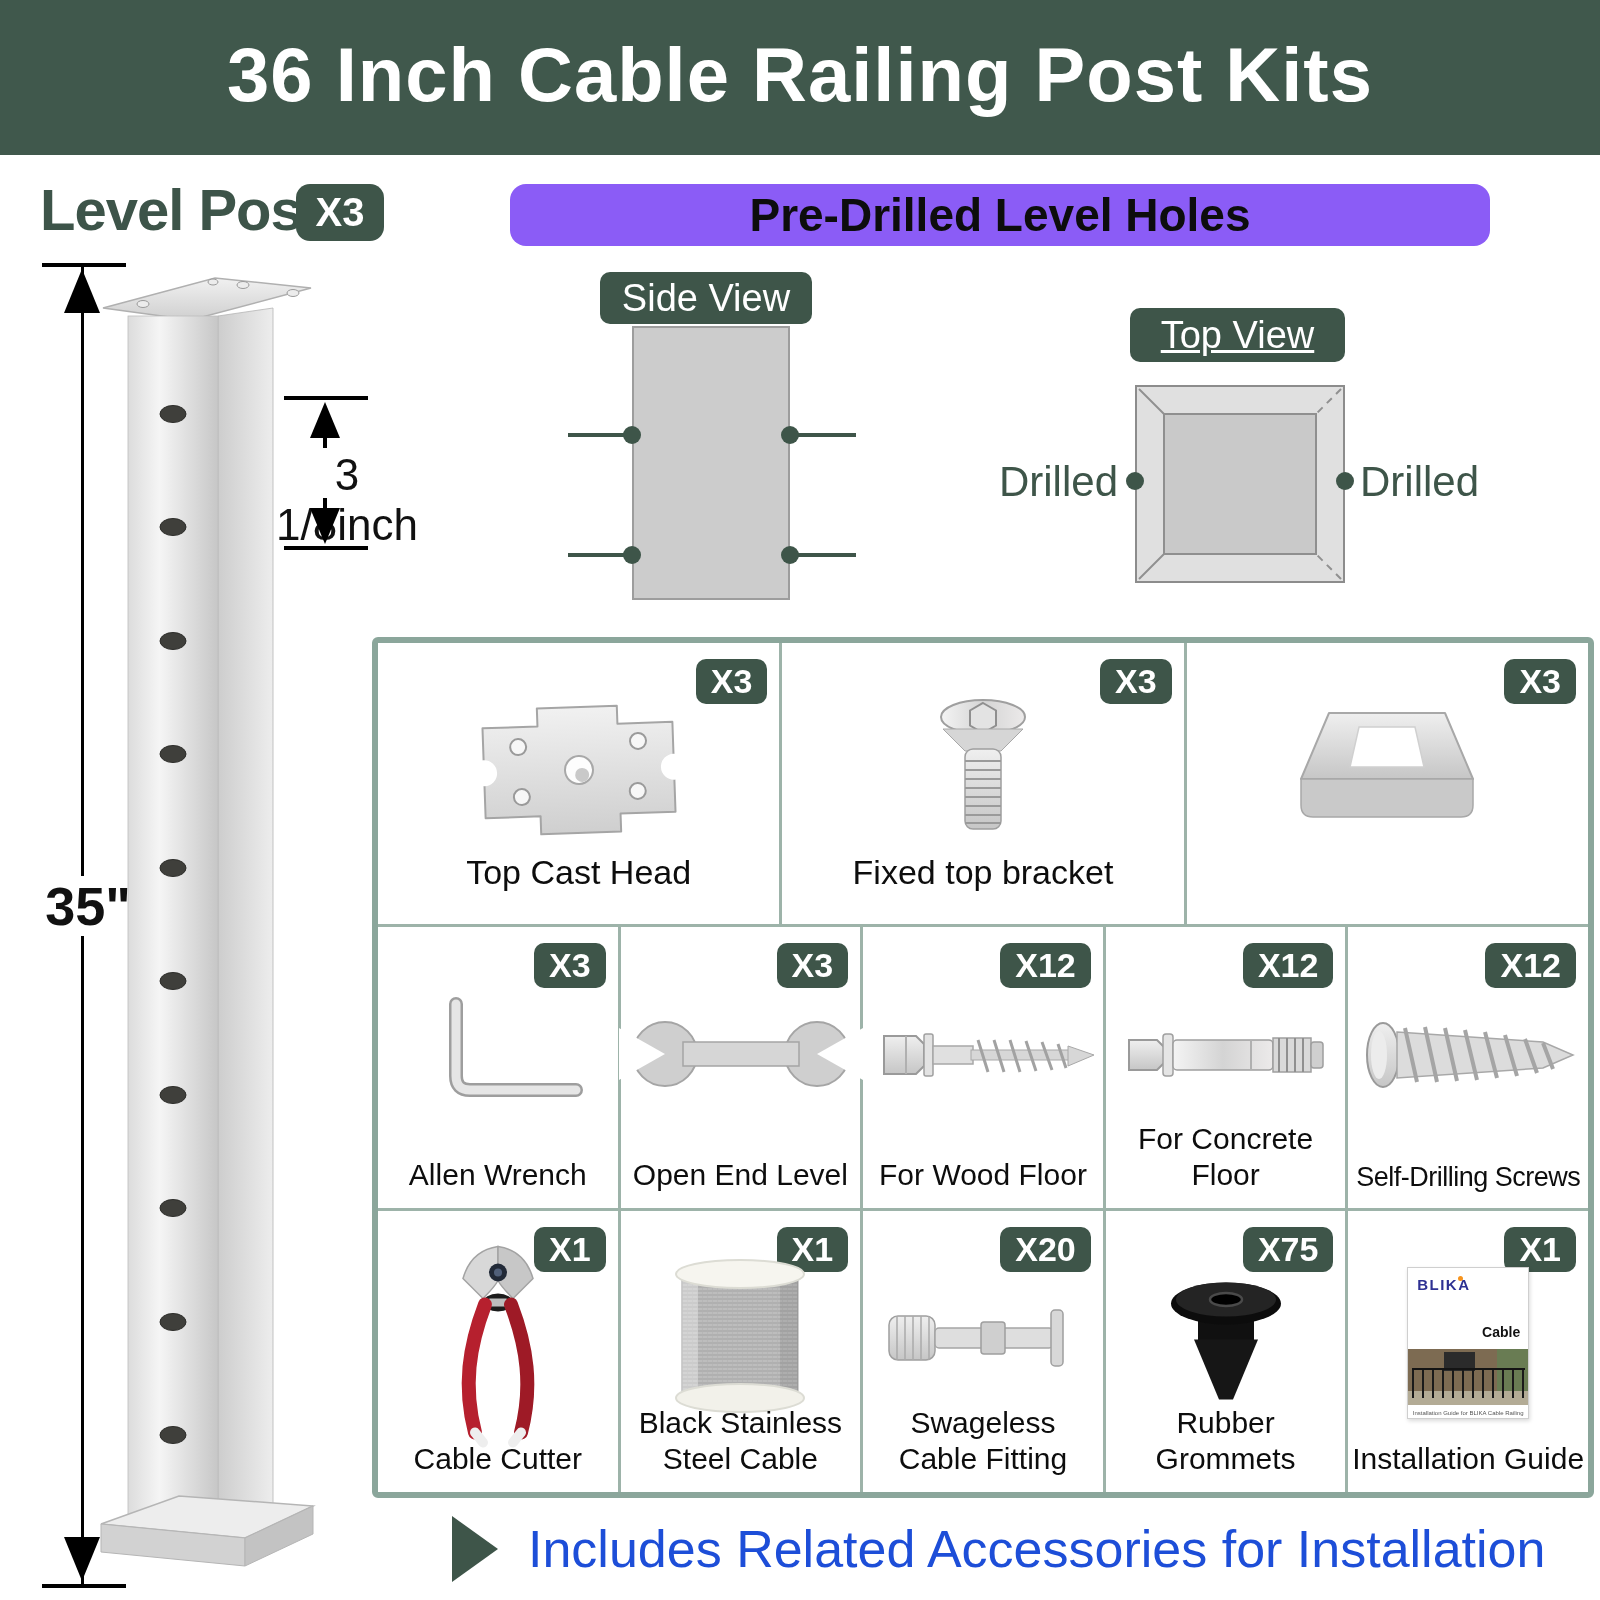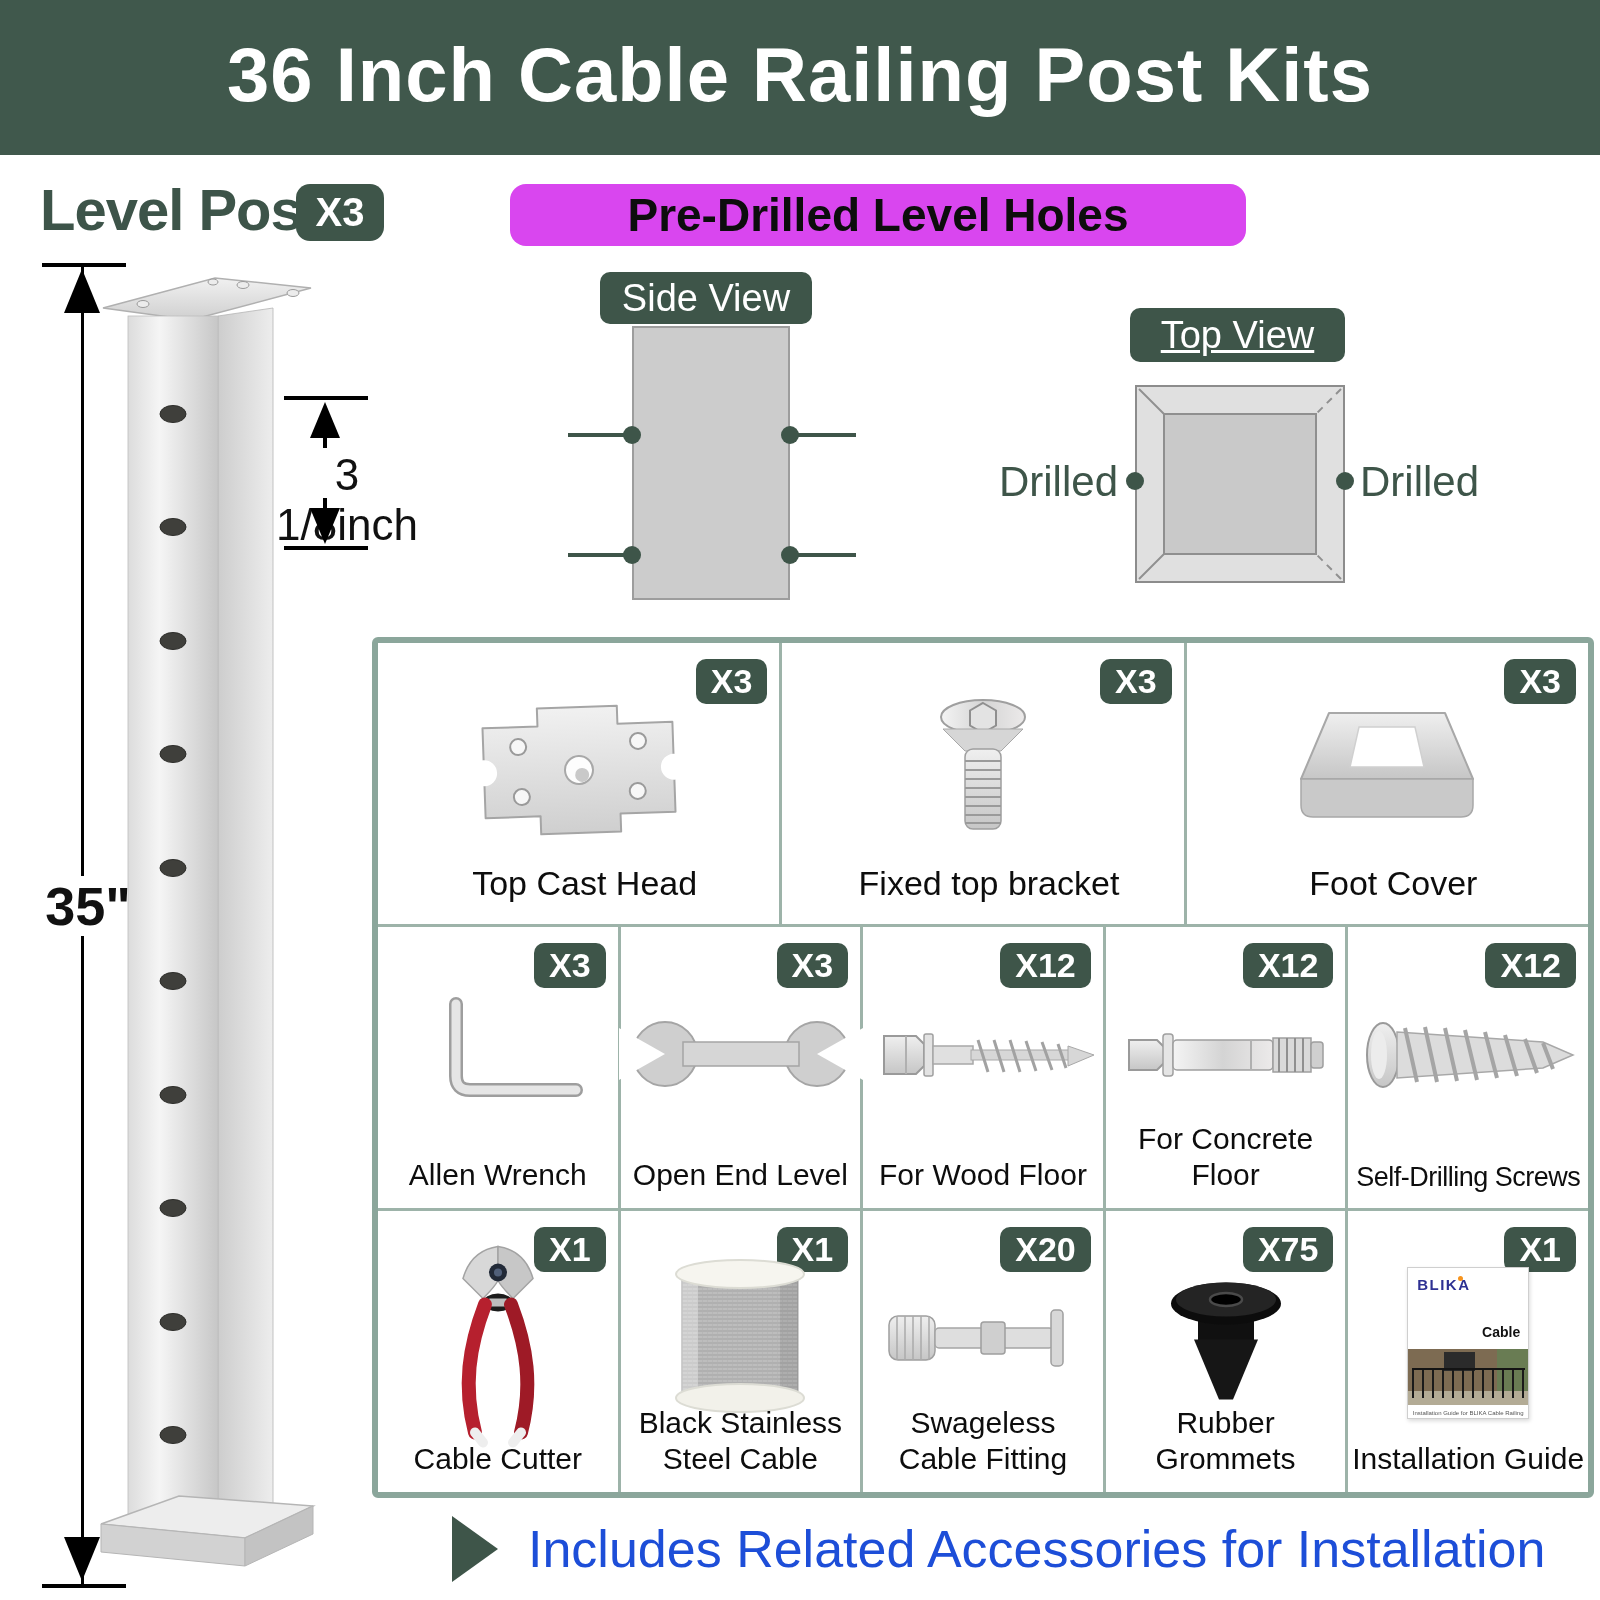--- a/index.html
+++ b/index.html
@@ -28,21 +28,21 @@
   
   .sp-line-top{left:284px;top:396px;width:84px;height:4px;}
   .sp-line-bot{left:284px;top:546px;width:84px;height:4px;}
   .sp-arrow-up{left:310px;top:402px;width:0;height:0;border-left:15px solid transparent;border-right:15px solid transparent;border-bottom:36px solid #000;}
   .sp-stem-up{left:323px;top:432px;width:4px;height:16px;}
   .sp-arrow-down{left:310px;top:508px;width:0;height:0;border-left:15px solid transparent;border-right:15px solid transparent;border-top:36px solid #000;}
   .sp-stem-down{left:323px;top:498px;width:4px;height:14px;}
   .sp-label{left:262px;top:450px;width:170px;font-size:44px;text-align:center;}
 
   
-  .pill{left:510px;top:184px;width:736px;height:62px;background:#d946ef;border-radius:16px;
+  .pill{left:510px;top:184px;width:980px;height:62px;background:#8b5cf6;border-radius:16px;
         text-align:center;line-height:62px;font-size:46px;font-weight:bold;color:#0d0d0d;}
 
   .view-badge{background:#3e5549;border-radius:10px;color:#fff;text-align:center;font-size:38px;}
   .sv-badge{left:600px;top:272px;width:212px;height:52px;line-height:52px;}
   .tv-badge{left:1130px;top:308px;width:215px;height:54px;line-height:54px;text-decoration:underline;}
 
   
   .sv-rect{left:632px;top:326px;width:158px;height:274px;background:#cccccc;border:2px solid #9d9d9d;box-sizing:border-box;}
   .cable-seg{background:#3e5549;height:4px;}
   .cable-dot{width:18px;height:18px;border-radius:50%;background:#3e5549;}
@@ -59,21 +59,21 @@
         box-sizing:border-box;background:#fff;display:flex;flex-direction:column;}
   .grow{display:flex;flex:1 1 0;min-height:0;}
   .grow.mid{border-top:3px solid #9db3a9;border-bottom:3px solid #9db3a9;}
   .cell{position:relative;flex:1 1 0;min-width:0;border-right:3px solid #9db3a9;}
   .cell:last-child{border-right:none;}
   .qty-badge{position:absolute;top:16px;right:12px;background:#3e5549;border-radius:10px;color:#fff;
              font-size:34px;font-weight:bold;padding:4px 15px;line-height:1.1;}
   .cell-icon{position:absolute;left:50%;top:46%;transform:translate(-50%,-50%);border-radius:23px;}
   .cell-label{position:absolute;left:0;bottom:14px;width:100%;text-align:center;font-size:30px;color:#0d0d0d;
               white-space:pre-line;line-height:1.22;}
-  .row1 .cell-label{font-size:34px;bottom:20px;margin-left:6px;}
+  .row1 .cell-label{font-size:34px;bottom:31px;}
   .cell-label.small{font-size:27px;letter-spacing:-0.5px;}
 
   
   .booklet{position:relative;width:120px;height:150px;background:#fff;border:1px solid #cfcfcf;
            box-shadow:1px 2px 4px rgba(0,0,0,.15);overflow:hidden;}
   .bk-brand{position:absolute;left:9px;top:8px;font-size:15px;font-weight:bold;color:#2e3192;letter-spacing:1.5px;}
   .bk-dot{position:absolute;left:50px;top:8px;width:5px;height:5px;border-radius:50%;background:#f7941d;}
   .bk-title{position:absolute;right:8px;top:56px;font-size:14px;font-weight:bold;color:#111;}
   .bk-sub{position:absolute;right:8px;top:76px;font-size:13px;color:#777;margin-top:32px;}
   .bk-photo{position:absolute;left:0;bottom:13px;width:100%;height:56px;background:#7d6b52;}
@@ -240,21 +240,20 @@
       </div>
       <div class="cell">
         <span class="qty-badge">X3</span>
         <span class="cell-icon">
           <svg width="240" height="170" viewBox="0 0 240 170">
             <polygon points="62,28 178,28 206,94 34,94" fill="url(#gMetalV)" stroke="#a8a8a8" stroke-width="2" stroke-linejoin="round"></polygon>
             <polygon points="92,42 148,42 157,82 83,82" fill="#ffffff" stroke="#d0d0d0" stroke-width="1.5"></polygon>
             <path d="M34,94 H206 V120 Q206,132 194,132 H46 Q34,132 34,120 Z" fill="#c9c9c9" stroke="#a8a8a8" stroke-width="1.5"></path>
           </svg>
         </span>
-        <div class="cell-label">Foot Cover</div>
       </div>
     </div>
 
     <div class="grow mid">
       <div class="cell">
         <span class="qty-badge">X3</span>
         <span class="cell-icon">
           <svg width="220" height="140" viewBox="0 0 220 140">
             <path d="M68,20 V92 Q68,106 82,106 H188" fill="none" stroke="#9e9e9e" stroke-width="14" stroke-linecap="round"></path>
             <path d="M68,20 V92 Q68,106 82,106 H188" fill="none" stroke="#e6e6e6" stroke-width="9" stroke-linecap="round"></path>

